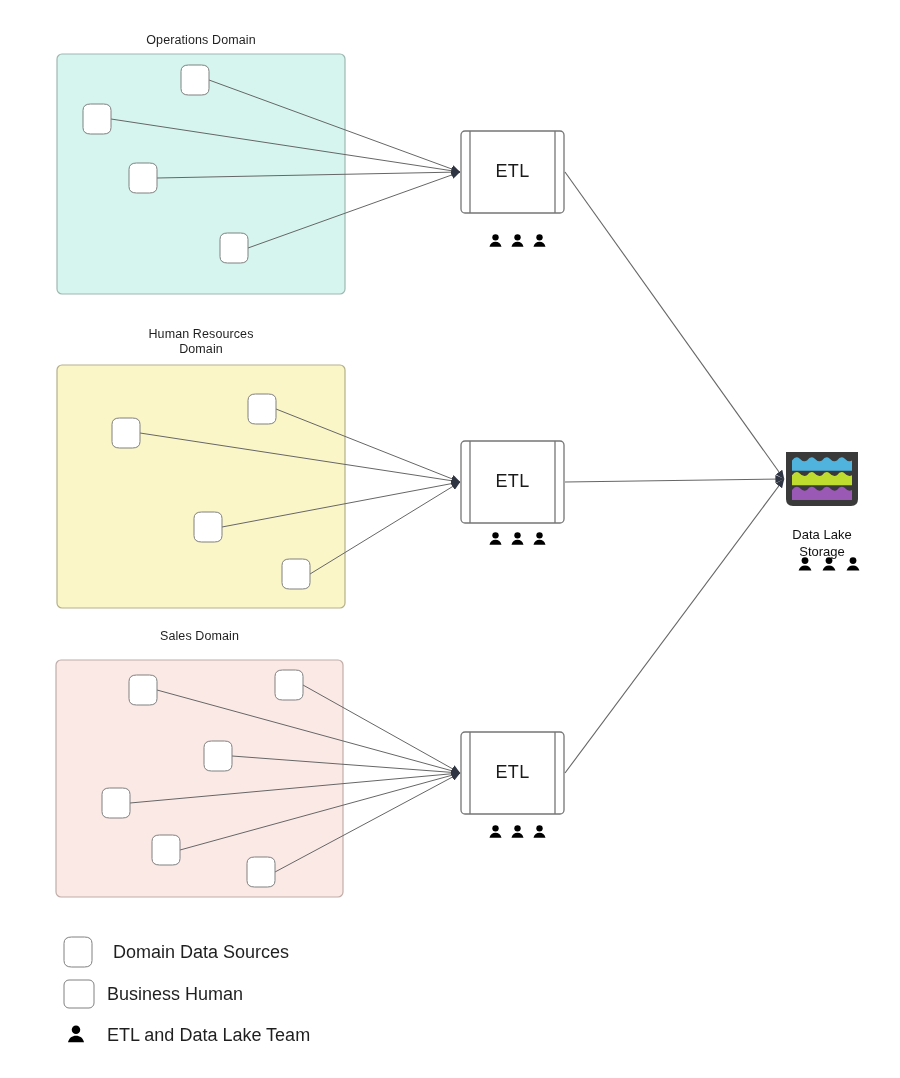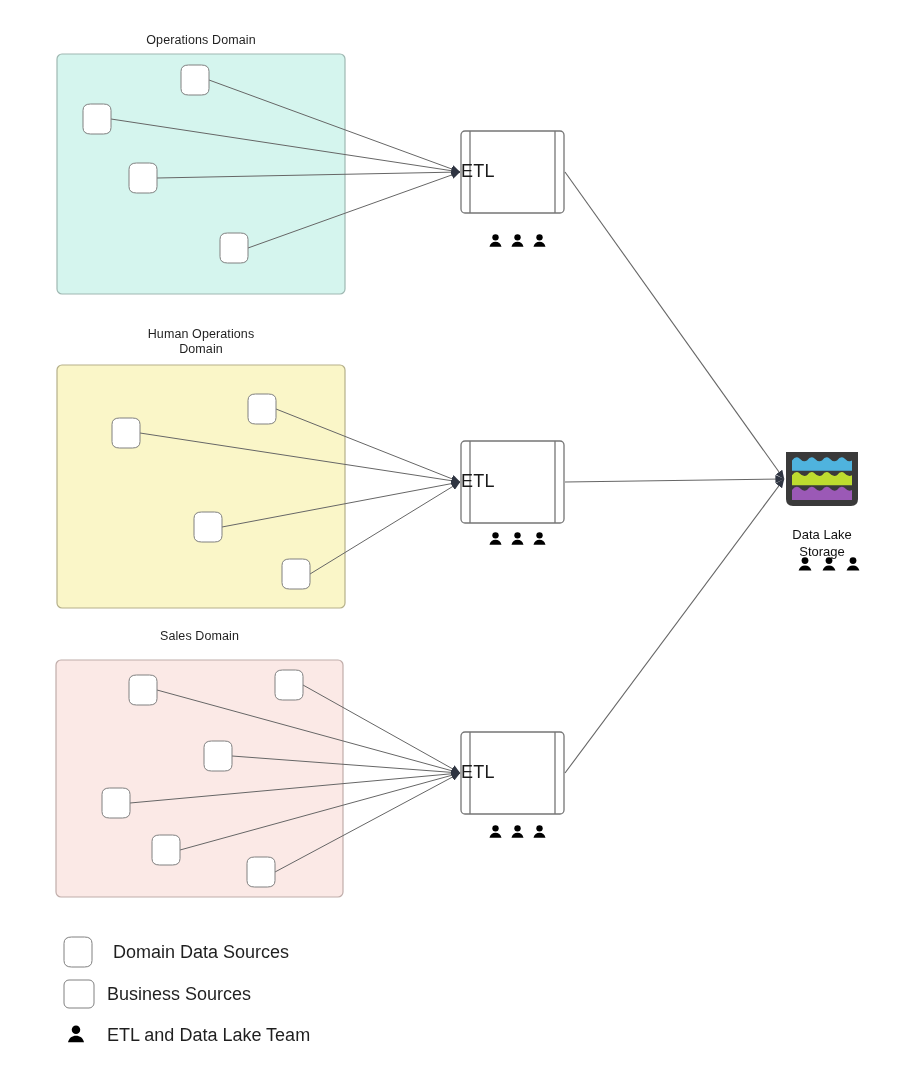--- a/index.html
+++ b/index.html
@@ -36,21 +36,21 @@
     font-size: 12.5px;
     line-height: 15px;
     color: #1f1f1f;
     letter-spacing: 0.1px;
     white-space: pre-line;
   }
   .etl-label {
     position: absolute;
     font-size: 18px;
     color: #1a1a1a;
-    text-align: left;
+    text-align: center;
     letter-spacing: 0.3px;
   }
   .lake-label {
     position: absolute;
     text-align: center;
     font-size: 13px;
     line-height: 17px;
     color: #111111;
     white-space: pre-line;
     margin-top: 8px;
@@ -136,21 +136,21 @@
         <path d="M792,460.6 Q795.75,455.4 799.5,458.52 Q803.25,462.68 807,460.6 Q810.75,455.4 814.5,458.52 Q818.25,462.68 822,460.6 Q825.75,455.4 829.5,458.52 Q833.25,462.68 837,460.6 Q840.75,455.4 844.5,458.52 Q848.25,462.68 852,460.6 L852,470.6666666666667 L792,470.6666666666667 Z" fill="#4FB3DE"></path>
         <path d="M792,475.2666666666667 Q795.75,470.06666666666666 799.5,473.18666666666667 Q803.25,477.3466666666667 807,475.2666666666667 Q810.75,470.06666666666666 814.5,473.18666666666667 Q818.25,477.3466666666667 822,475.2666666666667 Q825.75,470.06666666666666 829.5,473.18666666666667 Q833.25,477.3466666666667 837,475.2666666666667 Q840.75,470.06666666666666 844.5,473.18666666666667 Q848.25,477.3466666666667 852,475.2666666666667 L852,485.33333333333337 L792,485.33333333333337 Z" fill="#BDDC2F"></path>
         <path d="M792,489.93333333333334 Q795.75,484.7333333333333 799.5,487.8533333333333 Q803.25,492.0133333333333 807,489.93333333333334 Q810.75,484.7333333333333 814.5,487.8533333333333 Q818.25,492.0133333333333 822,489.93333333333334 Q825.75,484.7333333333333 829.5,487.8533333333333 Q833.25,492.0133333333333 837,489.93333333333334 Q840.75,484.7333333333333 844.5,487.8533333333333 Q848.25,492.0133333333333 852,489.93333333333334 L852,500 L792,500 Z" fill="#9B59B6"></path>
       </g>
       <path d="M71.56,937 L84.44,937 Q92,937 92,943.426 L92,960.574 Q92,967 84.44,967 L71.56,967 Q64,967 64,960.574 L64,943.426 Q64,937 71.56,937 Z" fill="#ffffff" stroke="#808080" stroke-width="1"></path>
       <rect x="64" y="980" width="30" height="28" rx="5" ry="5" fill="#ffffff" stroke="#808080" stroke-width="1"></rect>
     </svg>
 
   <div id="overlay">
       <div class="domain-title" style="left: 57px; top: 33px; width: 288px;">Operations Domain</div>
-      <div class="domain-title" style="left: 57px; top: 327px; width: 288px;">Human Operations
+      <div class="domain-title" style="left: 57px; top: 327px; width: 288px;">Human Resources
 Domain</div>
       <div class="domain-title" style="left: 56px; top: 629px; width: 287px;">Sales Domain</div>
       <div class="etl-label" style="left: 461px; top: 161px; width: 103px;">ETL</div>
       <div class="etl-label" style="left: 461px; top: 471px; width: 103px;">ETL</div>
       <div class="etl-label" style="left: 461px; top: 762px; width: 103px;">ETL</div>
       <div class="lake-label" style="left: 762px; top: 518px; width: 120px;">Data Lake
 Storage</div>
       <div class="people-row" style="left: 488px; top: 233px; display: flex; gap: 7px;">
         <svg width="15" height="15" viewBox="0 0 16 16">
           <circle cx="8" cy="4.6" r="3.4" fill="#000000"></circle>
@@ -201,21 +201,21 @@
         <svg width="16" height="16" viewBox="0 0 16 16">
           <circle cx="8" cy="4.6" r="3.4" fill="#000000"></circle>
           <path d="M1.6,14.6 C2.4,11.1 4.9,9.4 8,9.4 C11.1,9.4 13.6,11.1 14.4,14.6 Z" fill="#000000"></path>
         </svg>
         <svg width="16" height="16" viewBox="0 0 16 16">
           <circle cx="8" cy="4.6" r="3.4" fill="#000000"></circle>
           <path d="M1.6,14.6 C2.4,11.1 4.9,9.4 8,9.4 C11.1,9.4 13.6,11.1 14.4,14.6 Z" fill="#000000"></path>
         </svg>
       </div>
       <div class="legend-label" style="left: 113px; top: 945px;">Domain Data Sources</div>
-      <div class="legend-label" style="left: 107px; top: 987px;">Business Sources</div>
+      <div class="legend-label" style="left: 107px; top: 987px;">Business Human</div>
       <div style="position: absolute; left: 66px; top: 1024px;"><svg width="20" height="20" viewBox="0 0 16 16">
           <circle cx="8" cy="4.6" r="3.4" fill="#000000"></circle>
           <path d="M1.6,14.6 C2.4,11.1 4.9,9.4 8,9.4 C11.1,9.4 13.6,11.1 14.4,14.6 Z" fill="#000000"></path>
         </svg></div>
       <div class="legend-label" style="left: 107px; top: 1028px;">ETL and Data Lake Team</div>
     </div>
 
 </div>
 
 </body></html>

